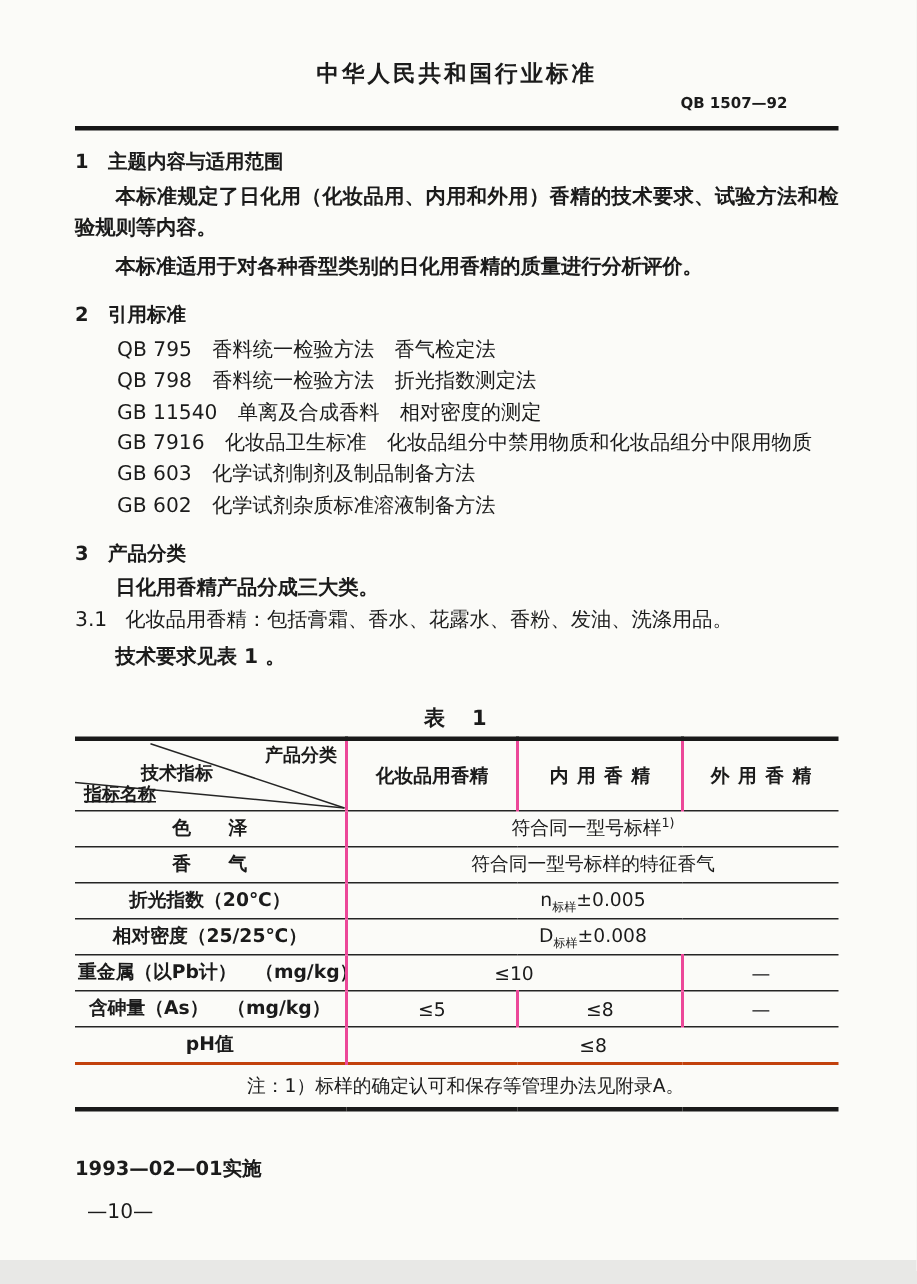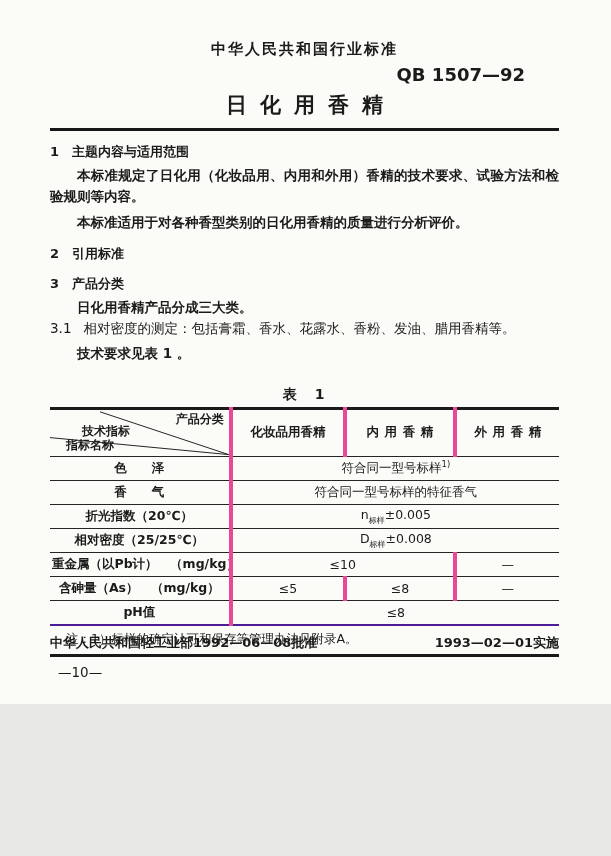--- a/index.html
+++ b/index.html
@@ -4,30 +4,30 @@
 <style>
   html,body { margin:0; padding:0; }
   body {
     background:#e8e8e6;
     font-family:"DejaVu Sans", sans-serif;
     color:#1b1b1b;
     -webkit-font-smoothing:antialiased;
   }
   .page {
     position:relative;
-    width:611px; height:704px;
+    width:611px; height:840px;
     margin:0 auto;
     background:#fbfbf8;
     overflow:hidden;
   }
   .content { padding:40px 52px 0 50px; }
 
   
   .org-line { text-align:center; font-size:15px; font-weight:700; letter-spacing:2px; }
-  .std-no   { text-align:right; font-weight:700; font-size:18px; padding-right:34px; margin-top:5px; }
+  .std-no   { text-align:right; font-weight:700; font-size:10px; padding-right:34px; margin-top:5px; }
   .doc-title{ text-align:center; font-weight:700; font-size:21px; letter-spacing:13px; text-indent:13px; margin-top:6px; }
   .title-rule { height:3px; background:#171717; margin-top:9px; }
 
   
   .sec-heading { font-weight:700; font-size:13px; margin-top:12px; }
   .sec-num { display:inline-block; min-width:10px; margin-right:12px; }
   .para { font-size:13.5px; line-height:1.58; margin-top:4px; text-align:justify; }
   .indent { text-indent:2em;font-weight:bold; }
   .refs { margin-top:4px; padding-left:28px; font-size:13.5px; line-height:1.54; }
   .cls-item { font-size:13.5px; line-height:1.56; }
@@ -41,70 +41,77 @@
     border-top:3px solid #1a1a1a; border-bottom:3px solid #1a1a1a;
   }
   table.req th, table.req td {
     border-bottom:1px solid #252525;
     text-align:center; vertical-align:middle;
     padding:2px; height:19px;
     overflow:hidden; white-space:nowrap;
   }
   table.req thead th { height:42px; font-weight:700; }
   th.sp { letter-spacing:0.45em; text-indent:0.45em; }
-  .vl { border-left:4px solid #ec4899; }
+  .vl { border-left:2px solid #ec4899; }
   td.lbl { font-weight:700; }
   .corner { position:relative; padding:0; }
   .corner svg { position:absolute; left:0; top:0; width:100%; height:100%; display:block; }
   .corner span { position:absolute; font-size:12px; font-weight:700; white-space:nowrap; }
   .c-top { top:1px; right:5px; }
-  .c-mid { top:13px; left:32px; }
-  .c-bot { bottom:2px; left:16px; }
+  .c-mid { top:13px; left:44px; }
+  .c-bot { bottom:2px; left:6px;text-decoration:underline; }
   sub.std { font-size:8px; }
   sup.fn  { font-size:8.5px; }
   tr.note-row td {
-    text-align:left; padding:4px 4px 4px 16px;
-    border-top:2px solid #4c1d95; height:20px;
+    text-align:center; padding:4px 4px 4px 16px;
+    border-top:2px solid #c2410c; height:20px;
   }
 
   
   .footer-row {
     position:absolute; left:50px; right:52px; bottom:52px;
     display:flex; justify-content:space-between;
     font-size:13px; font-weight:700;
   }
   .page-num { position:absolute; left:58px; bottom:24px; font-size:13.5px; }
 </style>
 </head>
 <body>
 
 <div class="page">
   <div class="content">
 
     <div class="org-line">中华人民共和国行业标准</div>
     <div class="std-no">QB 1507—92</div>
-    <div class="doc-title">日化用香精</div>
     <div class="title-rule"></div>
 
     <div class="sec-heading">
       <span class="sec-num">1</span><span>主题内容与适用范围</span>
     </div>
     <div class="para indent">本标准规定了日化用（化妆品用、内用和外用）香精的技术要求、试验方法和检验规则等内容。</div>
     <div class="para indent">本标准适用于对各种香型类别的日化用香精的质量进行分析评价。</div>
 
     <div class="sec-heading">
       <span class="sec-num">2</span><span>引用标准</span>
     </div>
+    <div class="refs">
+      <div class="ref-item">QB 795　香料统一检验方法　香气检定法</div>
+      <div class="ref-item">QB 798　香料统一检验方法　折光指数测定法</div>
+      <div class="ref-item">GB 11540　单离及合成香料　相对密度的测定</div>
+      <div class="ref-item">GB 7916　化妆品卫生标准　化妆品组分中禁用物质和化妆品组分中限用物质</div>
+      <div class="ref-item">GB 603　化学试剂制剂及制品制备方法</div>
+      <div class="ref-item">GB 602　化学试剂杂质标准溶液制备方法</div>
+    </div>
 
     <div class="sec-heading">
       <span class="sec-num">3</span><span>产品分类</span>
     </div>
     <div class="para indent">日化用香精产品分成三大类。</div>
     <div class="cls-item">
-      <span class="cls-num">3.1</span><span>相对密度的测定：包括膏霜、香水、花露水、香粉、发油、腊用香精等。</span>
+      <span class="cls-num">3.1</span><span>化妆品用香精：包括膏霜、香水、花露水、香粉、发油、洗涤用品。</span>
     </div>
 
     <div class="para indent">技术要求见表 1 。</div>
 
     <div class="tbl-caption">表　1</div>
     <table class="req">
       <colgroup>
         <col style="width:35.5%">
           <col style="width:22.5%">
           <col style="width:21.5%">
@@ -159,17 +166,16 @@
           <td class="vl" colspan="3">≤8</td>
         </tr>
         <tr class="note-row">
           <td colspan="4">注：1）标样的确定认可和保存等管理办法见附录A。</td>
         </tr>
       </tbody>
     </table>
   </div>
 
   <div class="footer-row">
-    <span>中华人民共和国轻工业部1992—06—08批准</span>
     <span>1993—02—01实施</span>
   </div>
   <div class="page-num">—10—</div>
 </div>
 
 </body></html>

